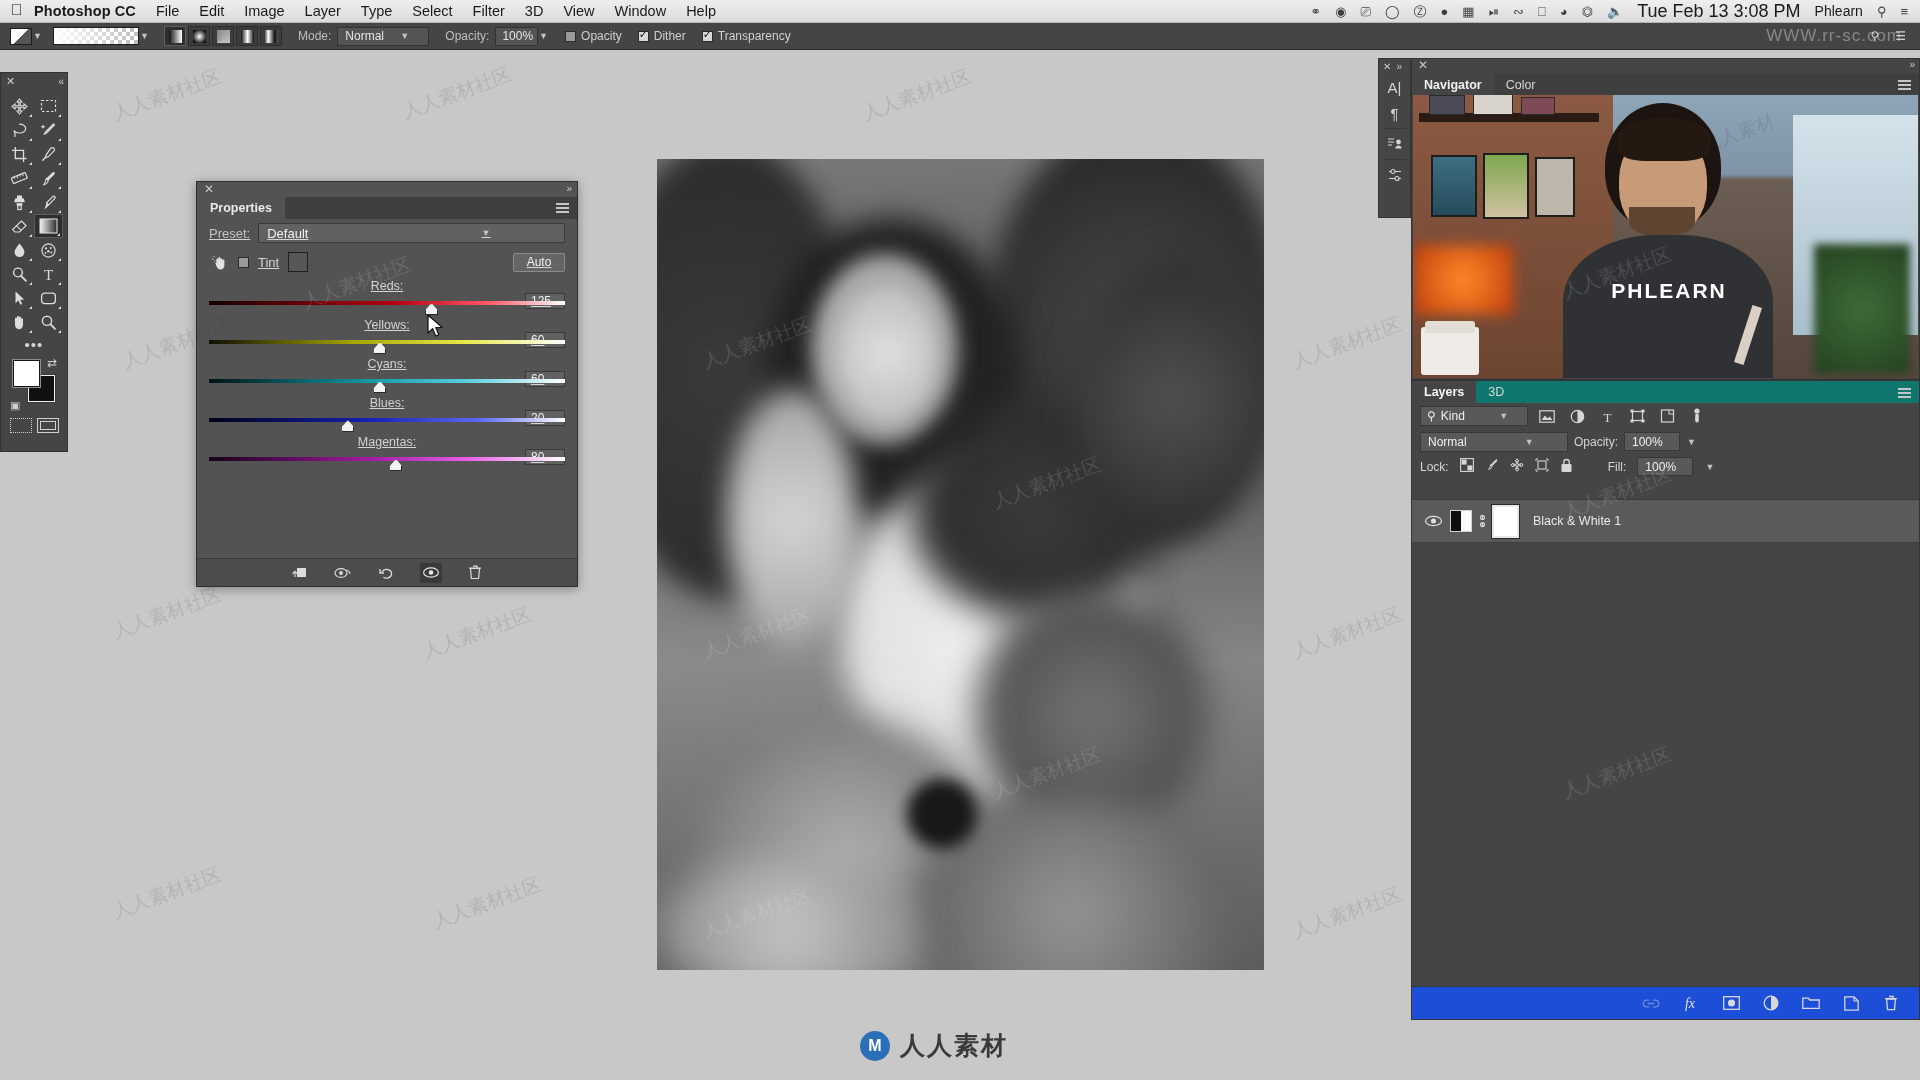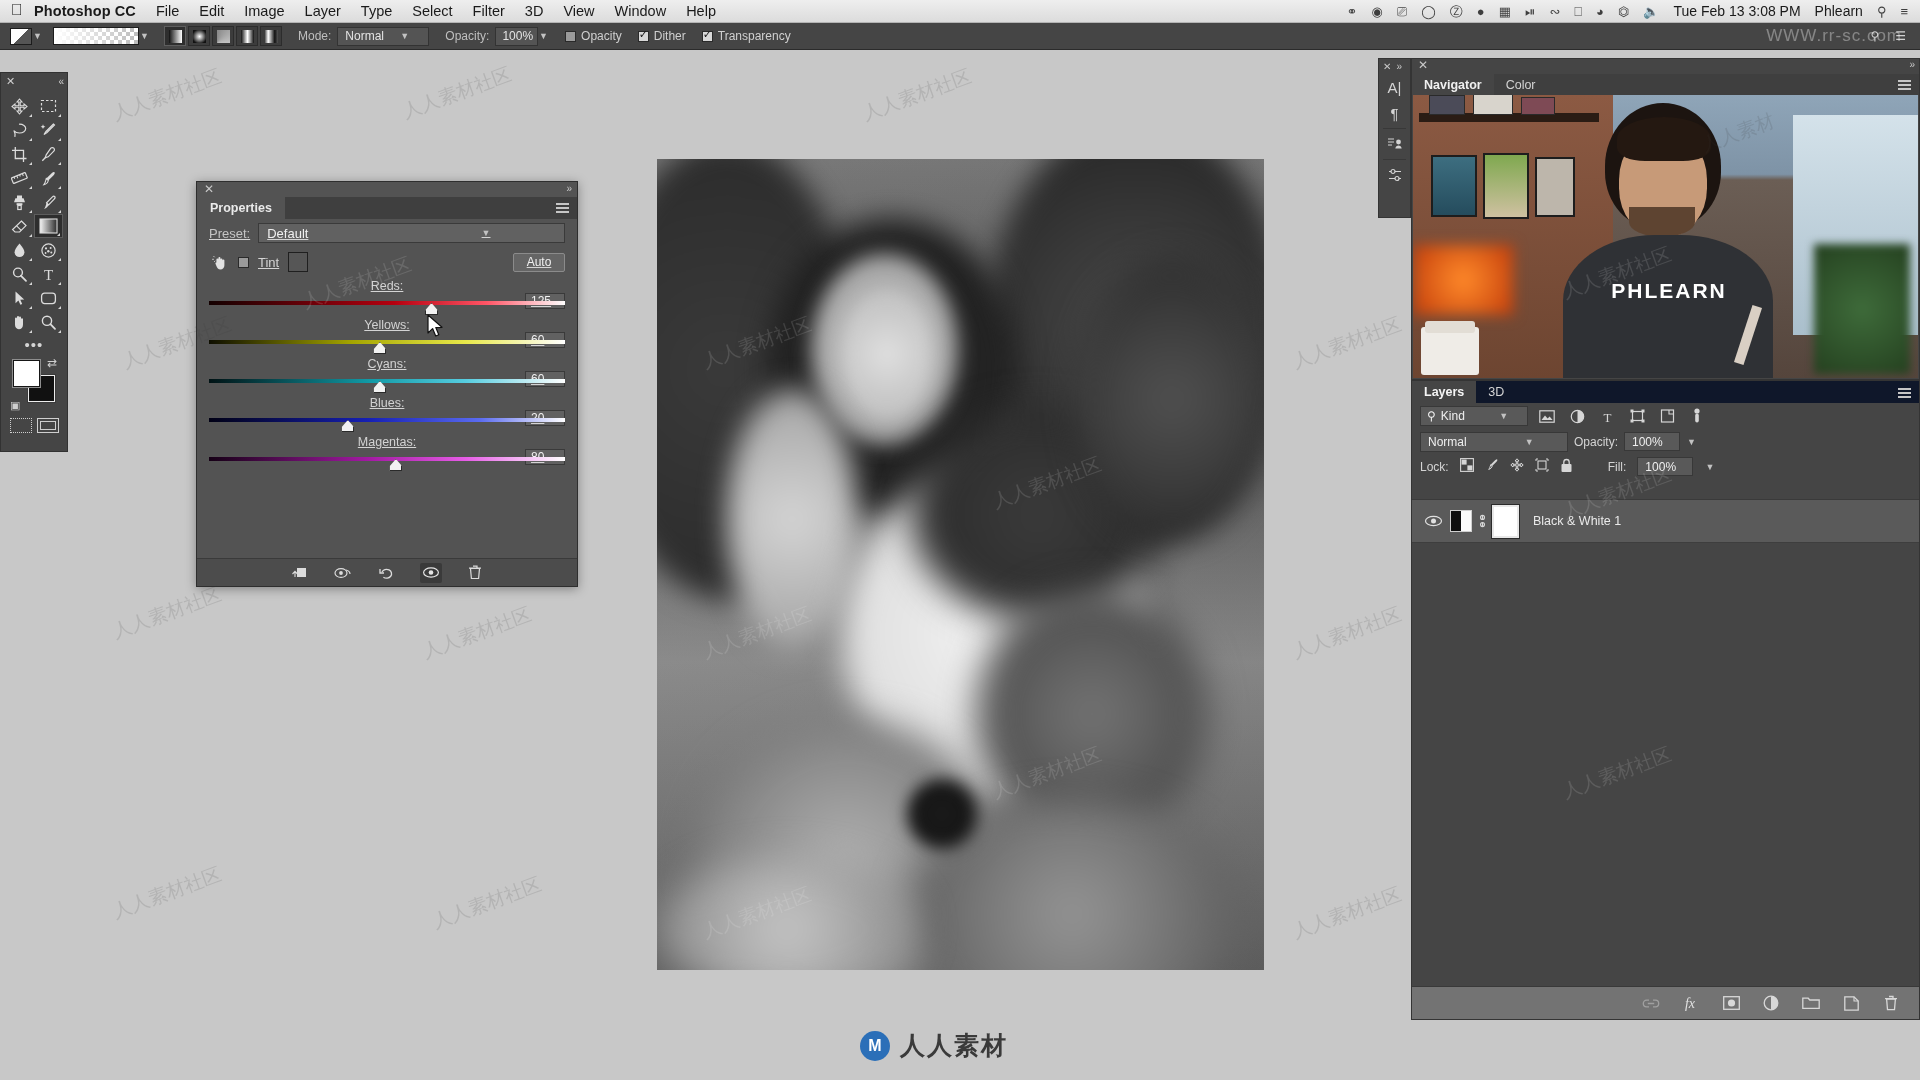--- a/index.html
+++ b/index.html
@@ -20,21 +20,21 @@
     background: linear-gradient(#eeeeee, #dcdcdc);
     border-bottom: 1px solid #b4b4b4;
     display: flex; align-items: center;
     color: #1a1a1a; font-size: 14.5px;
   }
   .apple-logo { width: 34px; text-align: center; font-size: 16px; line-height: 1; padding-bottom:2px;}
   .macbar .app-name { font-weight: bold; margin-right: 20px; letter-spacing:.1px;}
   .macbar .mitem { margin-right: 20px; white-space: nowrap; }
   .macbar .right { margin-left: auto; display: flex; align-items: center; gap: 14px; padding-right: 12px; }
   .macbar .right .si { font-size: 13px; opacity: .82; line-height:1;}
-  .macbar .right .clock { font-size: 14px; }
+  .macbar .right .clock { font-size: 18px; }
   .macbar .right .user { font-size: 14px; }
 
   
   .optbar {
     position: absolute; top: 23px; left: 0; width: 1920px; height: 27px;
     background: #454545; border-bottom: 1px solid #2b2b2b;
     display: flex; align-items: center; padding-left: 10px; gap: 0;
     font-size: 12px; color: #d0d0d0;
   }
   .opt-sw { width: 22px; height: 17px; background: linear-gradient(135deg,#fff 0 50%, #555 50% 100%); border: 1px solid #1c1c1c; }
@@ -174,21 +174,21 @@
   .np-tab { height:21px; padding: 0 12px; display:flex;align-items:center; font-size:12.5px;}
   .np-tab.on { background:#454545; color:#f0f0f0; font-weight:bold;}
   .np-menu { position:absolute; right:8px; top:6px;}
   .np-menu i { display:block;width:13px;height:2px;background:#c6c6c6;margin-bottom:2px;}
   .np-view { position:absolute; left:1px; right:1px; top:36px; bottom:1px; overflow:hidden; background:#3a3a3a; }
 
   .layerspanel {
     position: absolute; left: 1411px; top: 380px; width: 509px; height: 640px;
     background: #454545; border: 1px solid #343434;
   }
-  .lp-tabs { height: 22px; background:#0f172a; display:flex; align-items:center; position:relative;}
+  .lp-tabs { height: 22px; background:#0f766e; display:flex; align-items:center; position:relative;}
   .lp-tab { height:22px; padding: 0 12px; display:flex;align-items:center; font-size:12.5px; }
   .lp-tab.on { background:#454545; color:#f4f4f4; font-weight:bold;}
   .lp-menu { position:absolute; right:8px; top:7px;}
   .lp-menu i { display:block;width:13px;height:2px;background:#c6c6c6;margin-bottom:2px;}
   .lp-filter { height: 26px; display:flex; align-items:center; padding: 0 8px; gap: 8px; }
   .kind-box { width: 108px; height:20px; background:#595959; border:1px solid #383838;
      display:flex;align-items:center;padding:0 4px 0 6px; gap:5px; color:#eee; font-size:12px;}
   .kind-box span { flex:1; }
   .fico { width: 22px; height:19px; display:flex;align-items:center;justify-content:center; color:#d6d6d6;}
   .lp-blend { height: 25px; display:flex; align-items:center; padding: 0 8px; gap: 6px; }
@@ -203,21 +203,21 @@
   .layer { height: 43px; display:flex; align-items:center; padding: 0 8px; gap: 0; border-bottom:1px solid #3e3e3e;}
   .layer.sel { background:#5a5a5a; }
   .eye { width: 26px; display:flex;align-items:center;justify-content:center;}
   .lthumbs { display:flex; align-items:center; gap: 5px; margin-left: 4px; }
   .adj-thumb { width: 22px; height: 22px; border:1px solid #cfcfcf; background: linear-gradient(to right,#0e0e0e 0 50%, #fbfbfb 50% 100%);}
   .link-ico { width: 10px; color:#d8d8d8; display:flex;align-items:center;justify-content:center;}
   .mask-thumb { width: 27px; height: 33px; background:#ffffff; border:2px solid #e8e8e8; outline:1px solid #2a2a2a;}
   .img-thumb { width: 36px; height: 31px; border:1px solid #202020; overflow:hidden; position:relative; background:#5b4a42;}
   .lname { margin-left: 14px; font-size:12.5px; color:#eaeaea; }
   .llock { margin-left:auto; color:#d2d2d2; }
-  .lp-foot { position:absolute; left:0; right:0; bottom:0; height: 33px; background:#737373;
+  .lp-foot { position:absolute; left:0; right:0; bottom:0; height: 33px; background:#1d4ed8;
      border-top:1px solid #393939; display:flex; align-items:center; justify-content:flex-end; gap:20px; padding-right:18px;}
   .lp-foot .fi { width: 20px; height: 20px; display:flex;align-items:center;justify-content:center; color:#d8d8d8;}
 
   
   .wm { position:absolute; color: rgba(255,255,255,.13); font-size: 19px; pointer-events:none;
      transform: rotate(-20deg); white-space:nowrap; font-family:"DejaVu Sans", sans-serif;}
   .wm.dark { color: rgba(60,60,60,.14); }
   .bottom-logo { position:absolute; left: 860px; bottom: 18px; display:flex; align-items:center; gap:10px;}
   .bl-circle { width: 30px;height:30px;border-radius:50%;background:#2b6fb8;display:flex;align-items:center;justify-content:center;
      color:#fff;font-size:16px;font-weight:bold;}

